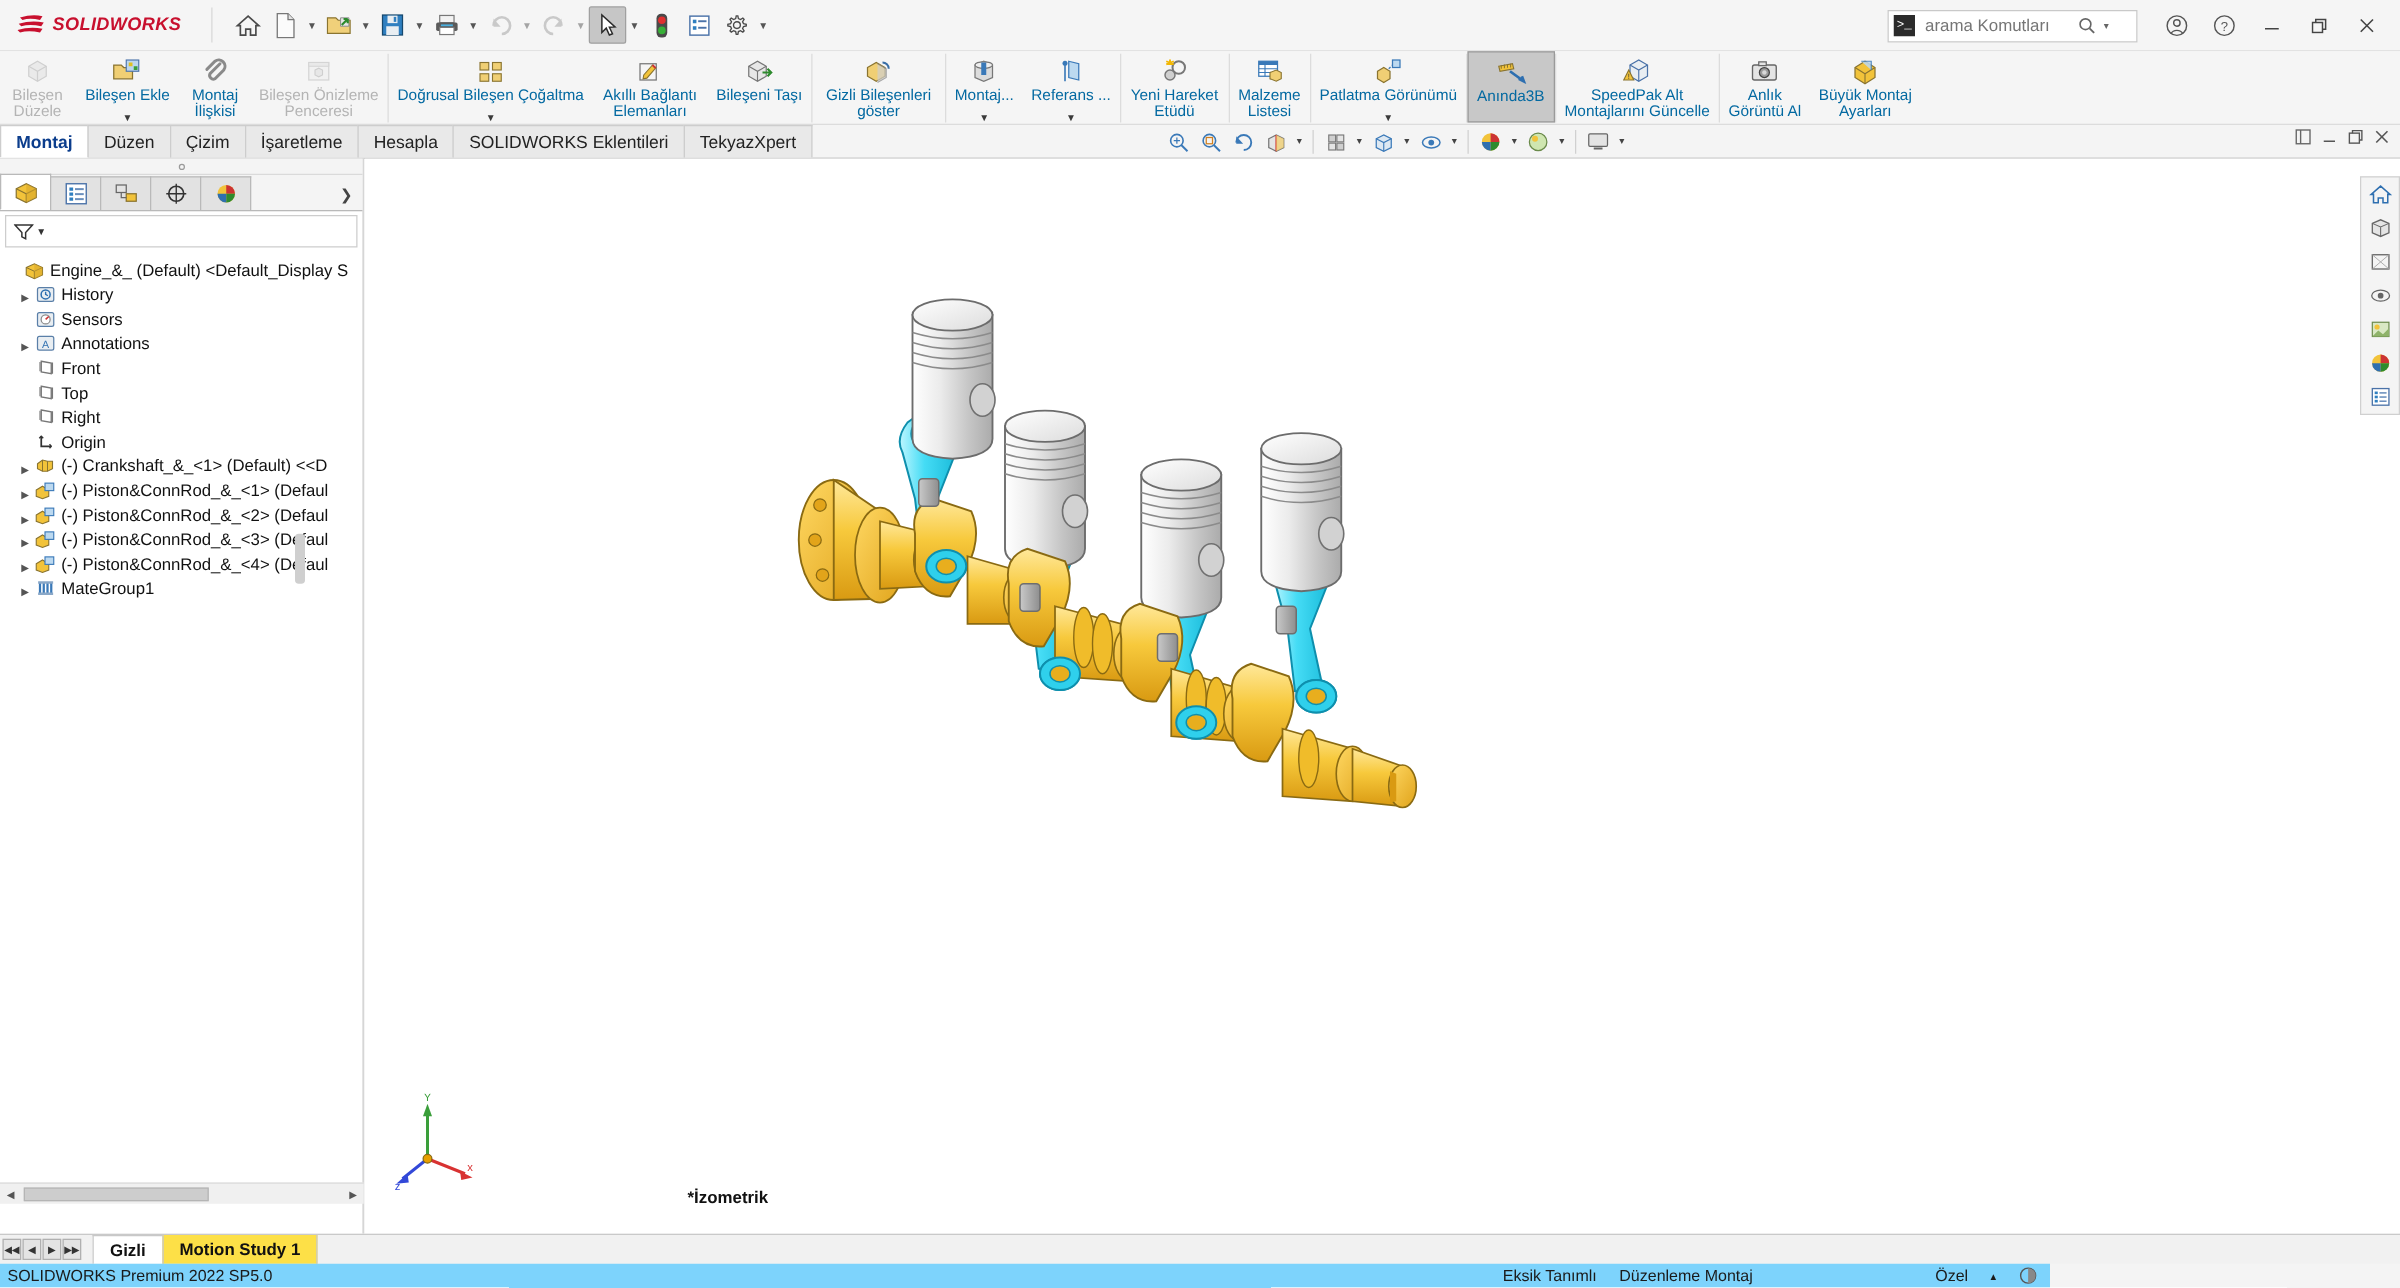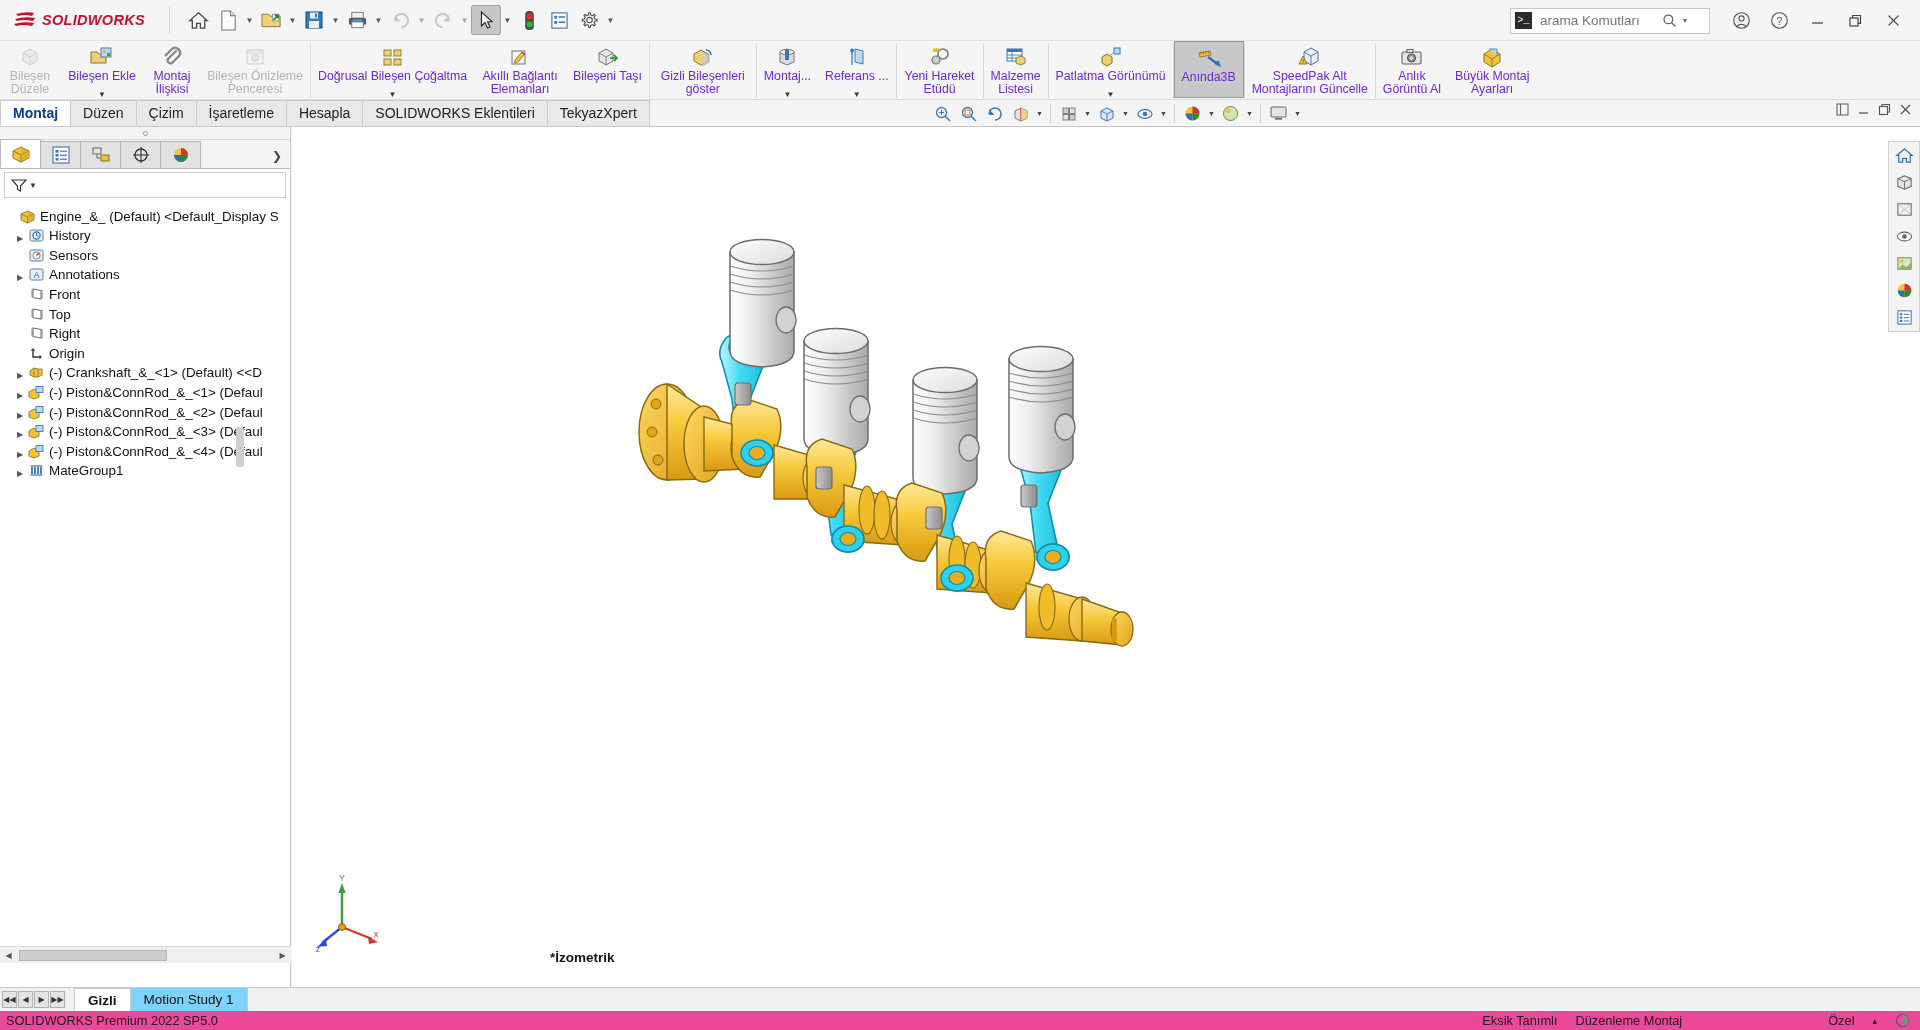--- a/index.html
+++ b/index.html
@@ -48,21 +48,21 @@
   .ribbon {
     position: absolute; top: 41px; left: 0; width: 1920px; height: 59px;
     background: #f5f5f5; border-bottom: 1px solid #dcdcdc; display: flex; align-items: flex-start;
   }
   .rgroup { display: flex; align-items: flex-start; height: 59px; }
   .rbtn {
     display: flex; flex-direction: column; align-items: center; justify-content: flex-start;
     padding: 3px 7px 0 7px; min-width: 54px; height: 59px; text-align: center; position: relative;
   }
   .rbtn .ico { height: 25px; display: flex; align-items: center; justify-content: center; margin-bottom: 1px; }
-  .rbtn .lbl { font-size: 12.3px; color: #6d28d9; line-height: 13px; }
+  .rbtn .lbl { font-size: 12.3px; color: #0369a1; line-height: 13px; }
   .rbtn.disabled .lbl { color: #b4b4b4; }
   .rbtn.disabled .ico { opacity: .35; }
   .rbtn.pressed { background: #c8c8c8; border: 1px solid #9a9a9a; }
   .rsep { width: 1px; background: #dcdcdc; height: 55px; margin-top: 2px; }
   .rcaret { font-size: 8px; color: #3a3a3a; position: absolute; bottom: 1px; left: 50%; transform: translateX(-50%); }
 
   
   .tabstrip {
     position: absolute; top: 100px; left: 0; width: 1920px; height: 27px;
     background: #f4f4f4; border-bottom: 1px solid #c8c8c8; display: flex; align-items: flex-end;
@@ -121,25 +121,25 @@
 
   
   .bottombar {
     position: absolute; top: 987px; left: 0; width: 1920px; height: 24px;
     background: #f1f1f1; border-top: 1px solid #c9c9c9; display: flex; align-items: center;
   }
   .navbtns { display: flex; align-items: center; margin-left: 2px; }
   .navb { width: 15px; height: 17px; background: #e4e4e4; border: 1px solid #b0b0b0; margin-right: 1px;
     display: flex; align-items: center; justify-content: center; font-size: 8px; color: #333; }
   .btab { font-size: 13.5px; padding: 3px 13px; color: #111; height: 23px; line-height: 17px;
-     border-left: 1px solid #c8c8c8; border-right: 1px solid #c8c8c8; background: #7dd3fc; margin-right: -1px; }
+     border-left: 1px solid #c8c8c8; border-right: 1px solid #c8c8c8; background: #fde047; margin-right: -1px; font-weight: bold; }
   .btab.active { background: #fff; font-weight: bold; border-top: 1px solid #c8c8c8;}
   .statusbar {
-    position: absolute; top: 1011px; left: 0; width: 1920px; height: 19px;
-    background: #ec4899; display: flex; align-items: center; font-size: 12.8px; color: #1a1a1a;
+    position: absolute; top: 1011px; left: 0; width: 1640px; height: 19px;
+    background: #7dd3fc; display: flex; align-items: center; font-size: 12.8px; color: #1a1a1a;
   }
   .statusbar .sb { padding: 0 6px; }
   .sright { margin-left: auto; display: flex; align-items: center; gap: 18px; padding-right: 10px;}
   svg { display: block; }
 </style>
 </head>
 <body>
 
 <div id="app">
 

